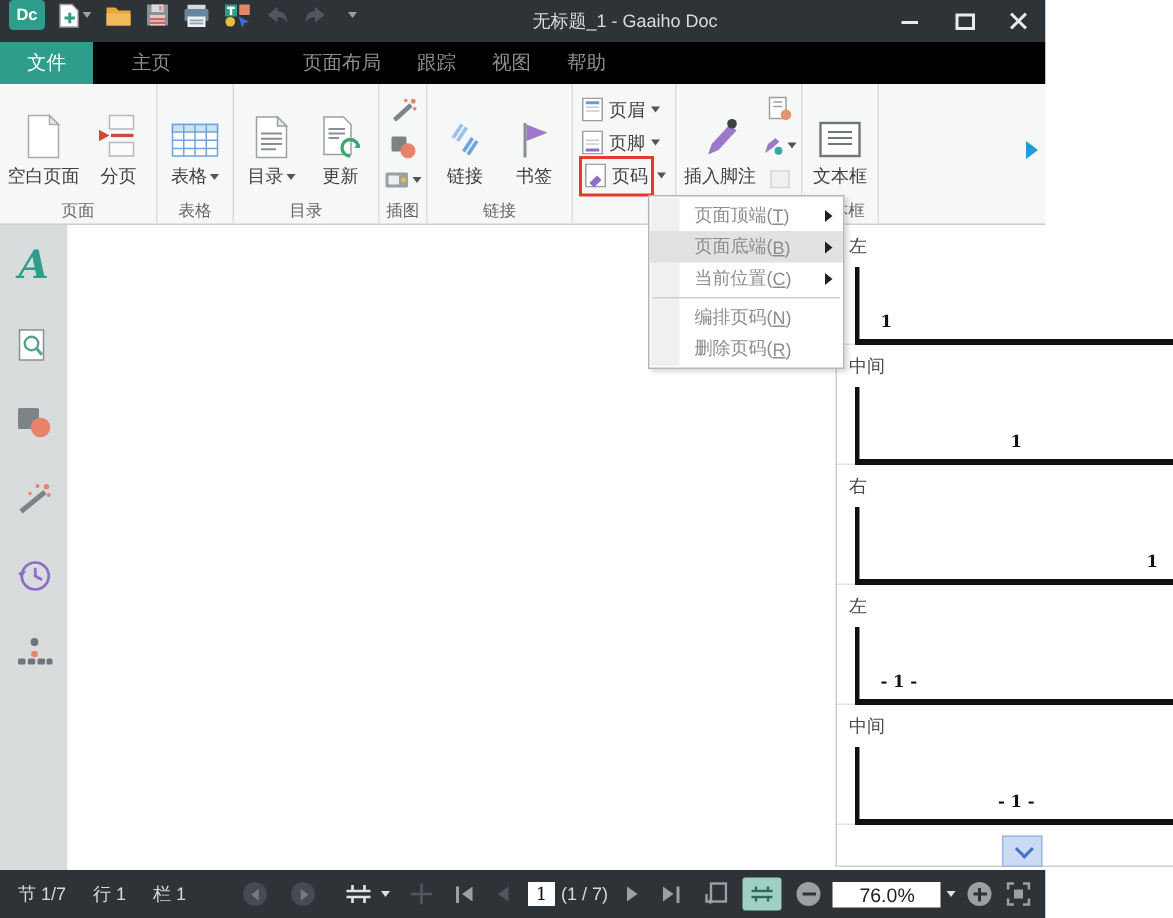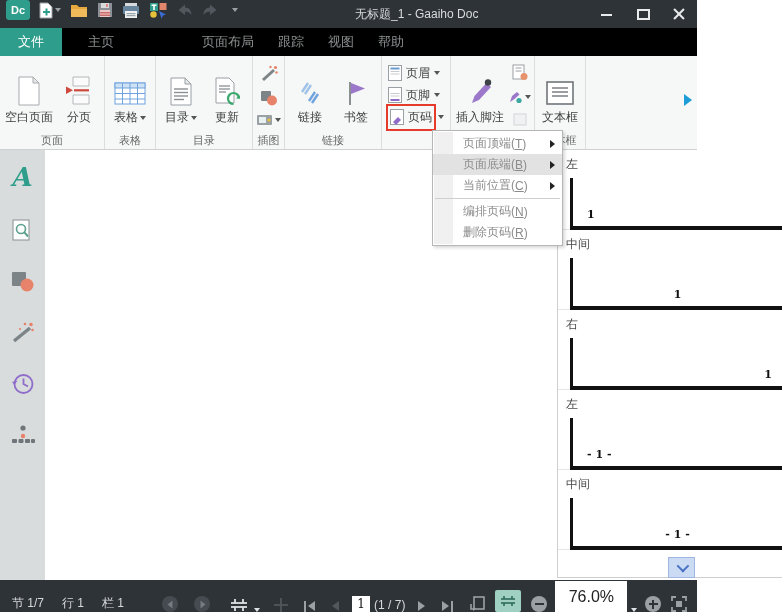--- a/index.html
+++ b/index.html
@@ -52,32 +52,32 @@
   .expand{position:absolute;right:5px;top:38px;width:0;height:0;
           border-top:6px solid transparent;border-bottom:6px solid transparent;border-left:8px solid #1e9cd7;}
   
   .sidebar{position:absolute;left:0;top:150px;width:45px;height:430px;background:#d8dcdc;
            display:flex;flex-direction:column;align-items:center;padding-top:14px;gap:29px;box-sizing:border-box;}
   .fontA{color:#2f9d8b;font-family:"DejaVu Serif","Liberation Serif",serif;
          font-style:italic;font-weight:bold;font-size:26px;line-height:26px;}
   .canvas{position:absolute;left:45px;top:150px;width:652px;height:430px;background:#fff;}
   
   .statusbar{position:absolute;left:0;top:580px;width:697px;height:32px;background:#2e3338;
-             display:flex;align-items:flex-end;color:#d7d9da;font-size:12px;}
+             display:flex;align-items:center;color:#d7d9da;font-size:12px;}
   .sb{margin-left:14px;white-space:nowrap;}
   .sbcirc{width:16px;height:16px;border-radius:50%;background:#454b50;display:flex;
           align-items:center;justify-content:center;color:#757b80;}
   .sbcirc.light{background:#9aa0a4;color:#2e3338;font-weight:bold;}
   .sbnav{color:#9aa0a4;display:flex;align-items:center;}
   .sbnav.disabled{color:#51575c;}
   .bar{width:2px;height:11px;background:currentColor;display:inline-block;}
   .pagebox{width:18px;height:16px;background:#fff;color:#111;display:flex;align-items:center;
            justify-content:center;font-family:"DejaVu Serif","Liberation Serif",serif;font-size:12px;}
-  .zoombox{width:72px;height:31px;background:#fff;color:#222;display:flex;align-items:center;
-           justify-content:center;font-size:16px;}
+  .zoombox{width:72px;height:17px;background:#fff;color:#222;display:flex;align-items:center;
+           justify-content:center;font-size:13px;}
   .fitw{width:26px;height:22px;background:#9fd0c2;border-radius:2px;display:flex;
         align-items:center;justify-content:center;}
   .minus{width:9px;height:2px;background:currentColor;}
   .plus{position:relative;width:9px;height:9px;}
   .plus::before{content:"";position:absolute;left:0;top:3.5px;width:9px;height:2px;background:currentColor;}
   .plus::after{content:"";position:absolute;left:3.5px;top:0;width:2px;height:9px;background:currentColor;}
   
   .menu{position:absolute;left:432px;top:130px;width:129px;background:#fff;
         border:1px solid #b6b6b6;box-shadow:2px 2px 3px rgba(0,0,0,.15);z-index:30;padding:2px 0;}
   .menu::before{content:"";position:absolute;left:1px;top:1px;bottom:1px;width:19px;background:#f0f0f0;}

